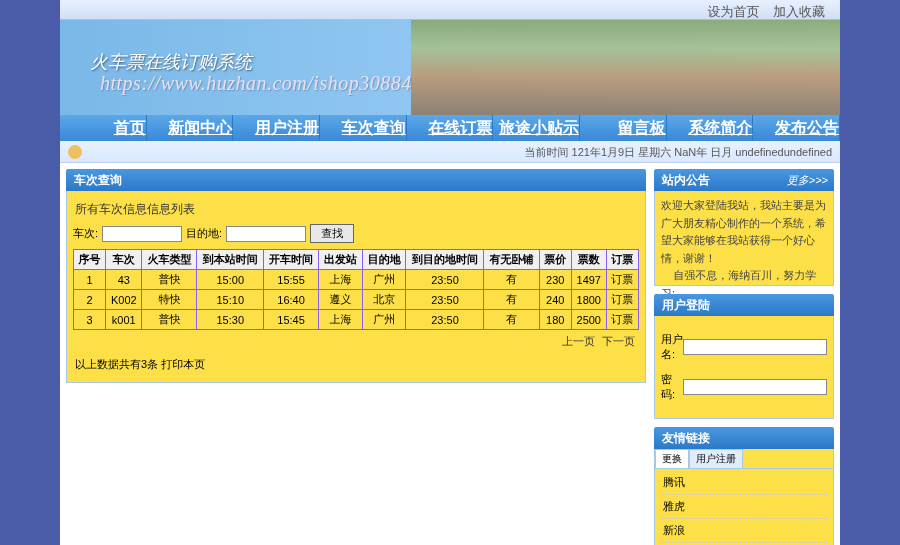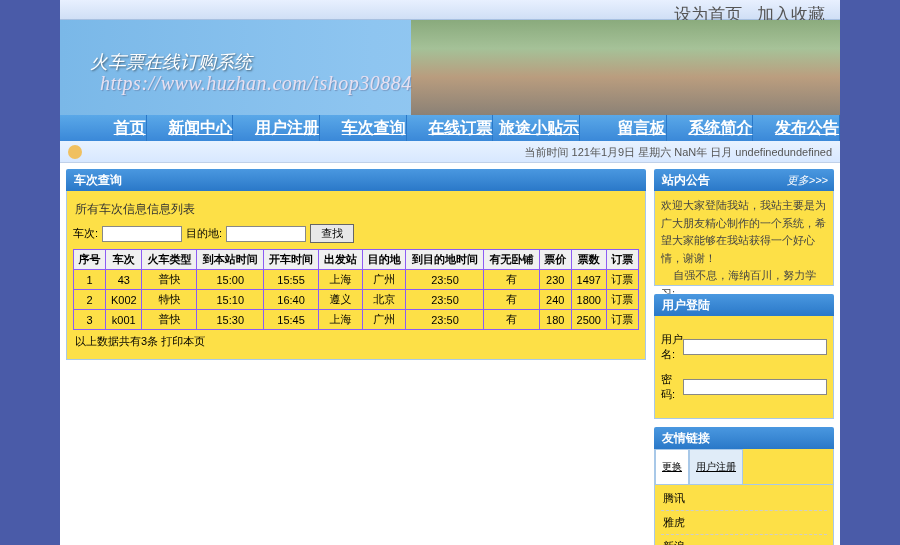--- a/index.html
+++ b/index.html
@@ -1,18 +1,18 @@
 <!DOCTYPE html>
 <html><head>
 <meta charset="utf-8">
 <style>
 * { margin: 0; padding: 0; box-sizing: border-box; }
 body { font-family: "SimSun", "宋体", sans-serif; font-size: 12px; background: #4a5ba8; }
 .page-wrap { width: 780px; margin: 0 auto; background: #fff; }
-.top-bar { height: 20px; background: linear-gradient(#e8f0ff, #d0dff5); text-align: right; padding: 3px 15px; font-size: 17px; color: #666; border-bottom: 1px solid #a8c0e0; }
+.top-bar { height: 20px; background: linear-gradient(#e8f0ff, #d0dff5); text-align: right; padding: 3px 15px; font-size: 13px; color: #666; border-bottom: 1px solid #a8c0e0; }
 .top-bar a { color: #555; text-decoration: none; margin-left: 10px; cursor: pointer; }
 .banner { height: 95px; background: linear-gradient(to right, #7ab8e8 0%, #8ec5f0 40%, #a0d0f5 100%); position: relative; overflow: hidden; }
 .banner-city { position: absolute; right: 0; top: 0; width: 55%; height: 100%; background: linear-gradient(to bottom, #88a568 0%, #a8c088 30%, #c0956a 60%, #8a7560 100%); opacity: 0.85; }
 .banner-title { position: absolute; left: 30px; top: 30px; color: #fff; font-size: 18px; font-family: "KaiTi", serif; font-style: italic; text-shadow: 1px 1px 2px rgba(0,0,0,0.5); }
 .banner-url { position: absolute; left: 40px; top: 52px; color: #e8e0f0; font-size: 20px; font-family: Georgia, serif; font-style: italic; text-shadow: 1px 1px 1px rgba(80,80,120,0.4); letter-spacing: 0.5px; }
 .nav { height: 26px; background: linear-gradient(#5aa8e8, #3a88d8); display: flex; }
 .nav-item { flex: 1; text-align: right; line-height: 26px; color: #fff; font-size: 16px; font-weight: bold; cursor: pointer; border-right: 1px solid #2a78c8; text-decoration: underline; }
 .time-bar { height: 22px; background: linear-gradient(#e8f2ff, #d8e8ff); line-height: 22px; font-size: 11px; color: #555; padding: 0 8px; display: flex; border-bottom: 1px solid #c0d0e8; }
 .time-bar .clock { width: 14px; height: 14px; background: #f0c060; border-radius: 50%; margin-top: 4px; }
 .time-bar .time-text { margin-left: auto; }
@@ -31,21 +31,21 @@
 table.data th { background: #f0f0f0; }
 .pager { text-align: right; padding: 4px; font-size: 11px; }
 .pager a { color: #333; text-decoration: none; margin-left: 4px; cursor: pointer; }
 .summary-row { font-size: 11px; padding: 4px 2px; }
 .notice-text { font-size: 11px; color: #444; line-height: 1.6; }
 .side-panel { margin-bottom: 8px; }
 .login-row { display: flex; align-items: center; margin: 10px 0; font-size: 11px; }
 .login-row label { width: 40px; }
 .login-row input { flex: 1; border: 1px solid #888; height: 16px; font-size: 11px; }
 .links-tabs { display: flex; font-size: 10px; border-bottom: 1px solid #a8c8e8; }
-.links-tabs span { padding: 10px 6px; background: #e0ecf8; border: 1px solid #a8c8e8; border-bottom: none; cursor: pointer; text-decoration: underline; }
+.links-tabs span { padding: 2px 6px; background: #e0ecf8; border: 1px solid #a8c8e8; border-bottom: none; cursor: pointer; }
 .links-tabs span.active { background: #fff; }
 .link-item { border-bottom: 1px dashed #ccc; padding: 4px 2px; font-size: 11px; }
 </style>
 </head>
 <body>
 
 <div class="page-wrap">
   <div class="top-bar">
     <a>设为首页</a>
     <a>加入收藏</a>
@@ -144,20 +144,24 @@
                 <td>上海</td>
                 <td>广州</td>
                 <td>23:50</td>
                 <td>有</td>
                 <td>180</td>
                 <td>2500</td>
                 <td style="cursor: pointer;">订票</td>
               </tr>
             </tbody>
         </table>
+        <div class="pager">
+          <a>上一页</a>
+          <a>下一页</a>
+        </div>
         <div class="summary-row">以上数据共有3条 打印本页</div>
       </div>
     </div>
 
     <div class="side-col">
       <div class="side-panel">
         <div class="panel-header">
           <span>站内公告</span>
           <span class="more">更多&gt;&gt;&gt;</span>
         </div>

